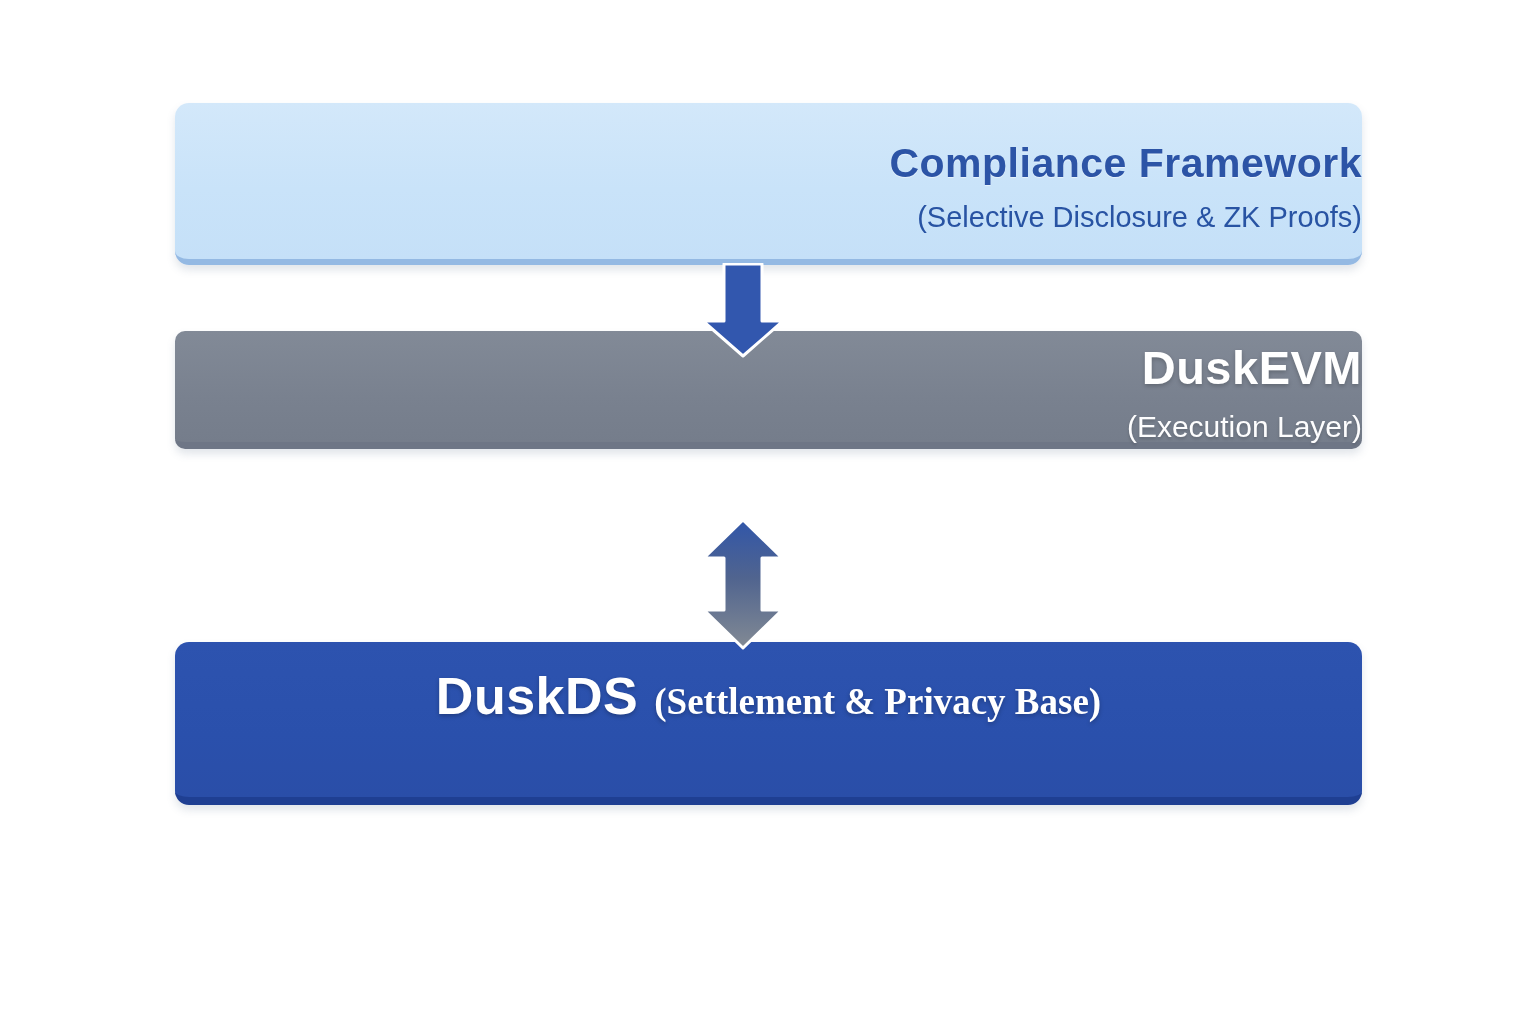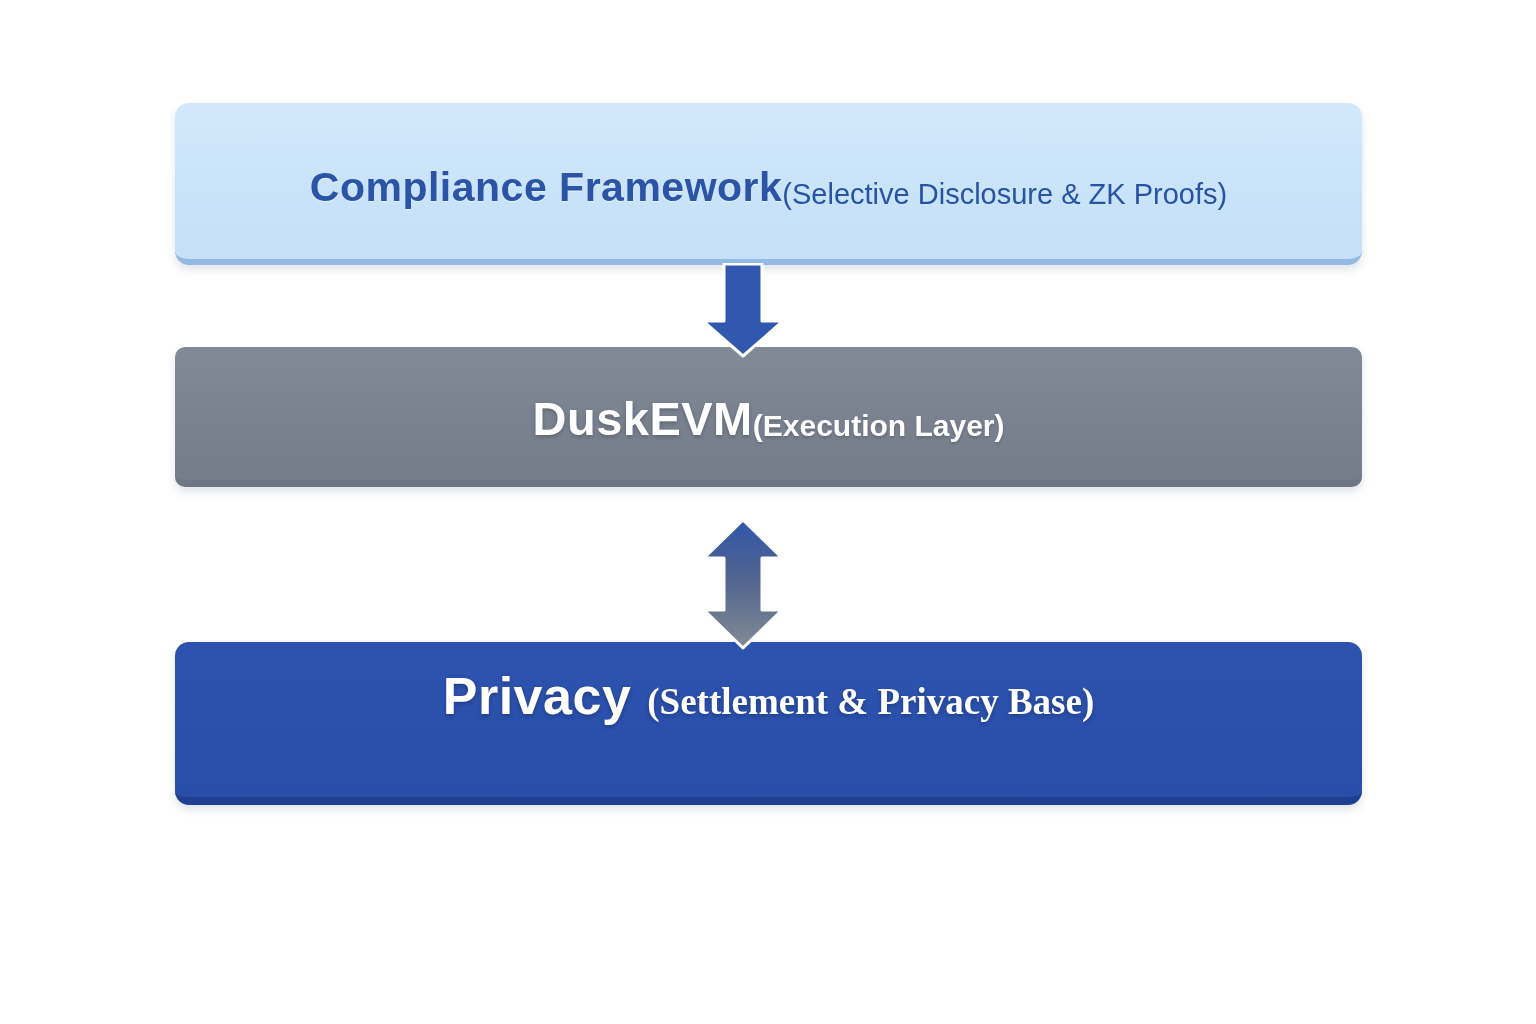--- a/index.html
+++ b/index.html
@@ -14,22 +14,22 @@
     height: 1024px;
     background: #ffffff;
     overflow: hidden;
   }
   .layer-box {
     position: absolute;
     left: 175px;
     width: 1187px;
     box-sizing: border-box;
     display: flex;
-    flex-direction: row;
-    align-items: center;
+    flex-direction: column;
+    align-items: flex-end;
     justify-content: center;
     text-align: center;
     box-shadow: 0 5px 9px rgba(90, 110, 140, 0.18);
   }
   
   .layer-compliance {
     top: 103px;
     height: 162px;
     background: linear-gradient(180deg, #d3e8fa 0%, #c9e3f9 55%, #c5e0f8 100%);
     border-bottom: 6px solid #94b9e3;
@@ -44,38 +44,38 @@
     text-shadow: 0 1px 1px rgba(255,255,255,0.55);
   }
   .layer-compliance .layer-subtitle {
     margin-top: 14px;
     font-size: 29px;
     font-weight: normal;
     color: #2853a3;
   }
   
   .layer-duskevm {
-    top: 347px;
-    height: 140px;
+    top: 331px;
+    height: 118px;
     background: linear-gradient(180deg, #828a97 0%, #79818f 60%, #757d8b 100%);
     border-bottom: 7px solid #6e7686;
     border-radius: 10px;
     padding-top: 10px;
   }
   .layer-duskevm .layer-title {
     font-size: 47px;
     font-weight: bold;
     color: #ffffff;
     letter-spacing: 0.5px;
     text-shadow: 0 2px 4px rgba(0,0,0,0.22);
   }
   .layer-duskevm .layer-subtitle {
     margin-top: 15px;
     font-size: 30px;
-    font-weight: bold;
+    font-weight: normal;
     color: #fdfdfe;
     text-shadow: 0 2px 3px rgba(0,0,0,0.18);
   }
   
   .layer-duskds {
     top: 642px;
     height: 163px;
     background: linear-gradient(180deg, #2d53af 0%, #2a50ac 60%, #2a4ea8 100%);
     border-bottom: 8px solid #1f3f92;
     border-radius: 14px;
@@ -130,17 +130,17 @@
       <linearGradient id="bidirGrad" x1="0" y1="0" x2="0" y2="1">
         <stop offset="0%" stop-color="#3156a9"></stop>
         <stop offset="45%" stop-color="#50648f"></stop>
         <stop offset="100%" stop-color="#828a94"></stop>
       </linearGradient>
     </defs>
     <polygon points="43,2 82,40 62,40 62,92 82,92 43,130 4,92 24,92 24,40 4,40" fill="url(#bidirGrad)" stroke="#ffffff" stroke-width="3" stroke-linejoin="round"></polygon>
   </svg>
 
   <div class="layer-box layer-duskds">
-    <div class="layer-title">Privacy</div>
+    <div class="layer-title">DuskDS</div>
     <div class="layer-subtitle">(Settlement &amp; Privacy Base)</div>
   </div>
 
 </div>
 
 </body></html>

